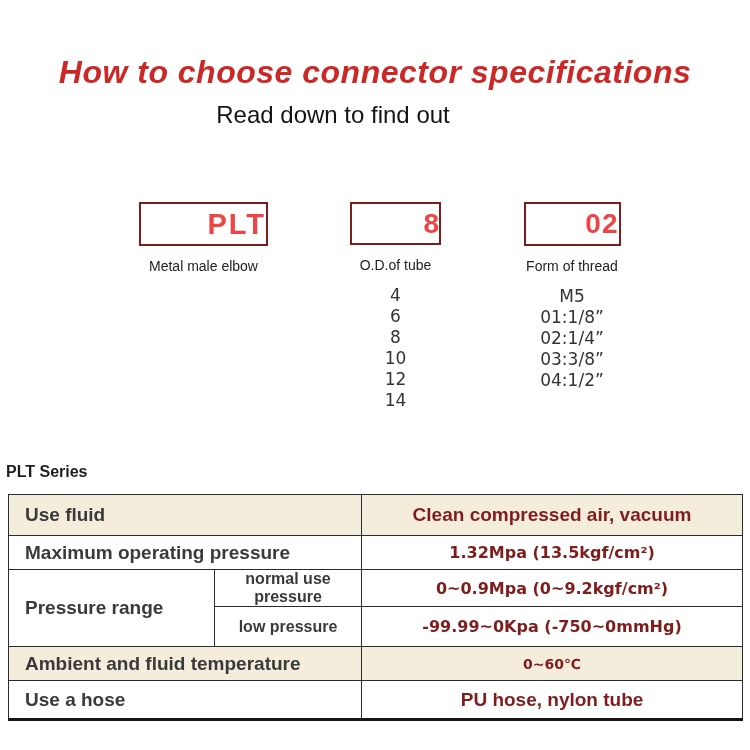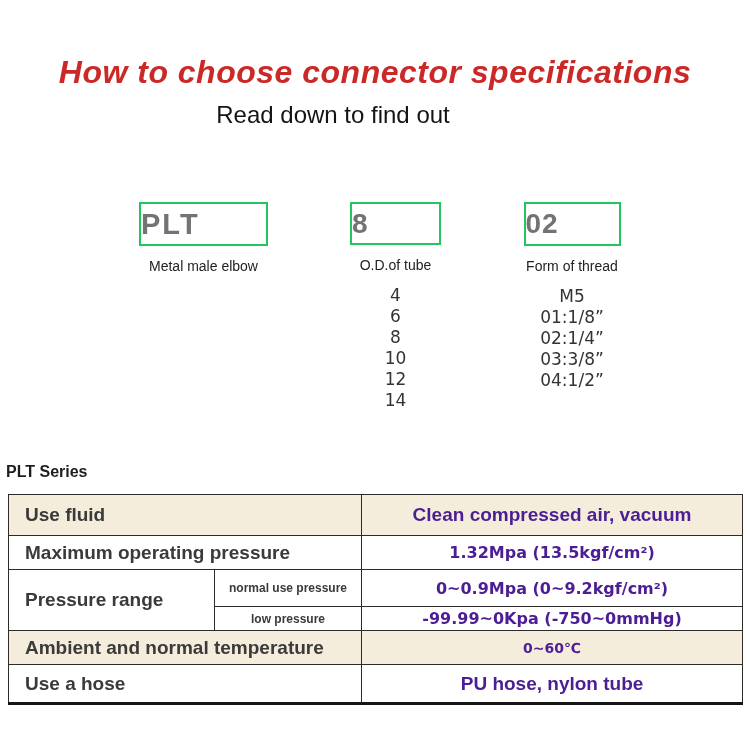--- a/index.html
+++ b/index.html
@@ -15,23 +15,23 @@
   }
   .subtitle {
     position:absolute; top:101px; left:0; width:666px;
     text-align:center; font-size:24px; color:#141414;
   }
   .sel-col { position:absolute; top:202px; text-align:center; }
   .sel-col-1 { left:128px; width:151px; }
   .sel-col-2 { left:330px; width:131px; }
   .sel-col-3 { left:500px; width:144px; }
   .code-box {
-    margin:0 auto; border:2px solid #22c55e; background:#ffffff;
-    display:flex; align-items:center; justify-content:flex-start;
-    font-weight:bold; color:#737373;
+    margin:0 auto; border:2px solid #7f1d1d; background:#ffffff;
+    display:flex; align-items:center; justify-content:flex-end;
+    font-weight:bold; color:#ef4444;
   }
   .code-box-1 { width:125px; height:40px; font-size:29px; letter-spacing:2px; }
   .code-box-2 { width:87px;  height:39px; font-size:28px; }
   .code-box-3 { width:93px;  height:40px; font-size:28px; letter-spacing:1px; }
   .col-label { margin-top:12px; font-size:14px; color:#222222; }
   .options {
     margin-top:12px; font-size:17px; line-height:21px; color:#333333;
     font-family:"DejaVu Sans", sans-serif;
   }
   .series-heading {
@@ -39,29 +39,29 @@
     font-size:16px; font-weight:bold; color:#1e1e1e;
   }
   table.spec {
     position:absolute; left:8px; top:494px; width:734px;
     border-collapse:collapse; table-layout:fixed;
     border:1px solid #2b2b2b; border-bottom:3px solid #141414;
   }
   table.spec td { border:1px solid #2b2b2b; vertical-align:middle; background:#ffffff;font-weight:bold; }
   tr.accent td, td.accent-cell { background:#f5eddc; }
   td.lbl { font-size:19px; color:#3a3a3a; padding:0 0 0 16px; }
-  td.sub { font-size:12px; color:#3a3a3a; text-align:center; padding:0 4px; }
+  td.sub { font-size:16px; color:#3a3a3a; text-align:center; padding:0 4px; }
   td.val {
-    font-size:16px; color:#4c1d95; text-align:center;
+    font-size:16px; color:#7f1d1d; text-align:center;
     font-family:"DejaVu Sans", sans-serif; padding:0 4px;
   }
   td.val-big { font-size:19px; font-family:"Liberation Sans", sans-serif; }
   td.val-small { font-size:14px; }
   tr.r1 { height:41px; } tr.r2 { height:34px;margin-left:37px; } tr.r3 { height:37px; }
-  tr.r4 { height:24px; } tr.r5 { height:34px; } tr.r6 { height:39px; }
+  tr.r4 { height:40px; } tr.r5 { height:34px; } tr.r6 { height:39px; }
   col.c1 { width:206px; } col.c2 { width:147px; } col.c3 { width:381px; }
 </style>
 </head>
 <body>
 
 <div class="page">
 
   <h1 class="title">How to choose connector specifications</h1>
   <div class="subtitle">Read down to find out</div>
 
@@ -121,21 +121,21 @@
       <tr class="r3">
         <td rowspan="2" class="lbl">Pressure range</td>
         <td class="sub accent-cell">normal use pressure</td>
         <td class="val accent-cell">0~0.9Mpa (0~9.2kgf/cm²)</td>
       </tr>
       <tr class="r4">
         <td class="sub">low pressure</td>
         <td class="val">-99.99~0Kpa (-750~0mmHg)</td>
       </tr>
       <tr class="r5 accent">
-        <td colspan="2" class="lbl">Ambient and normal temperature</td>
+        <td colspan="2" class="lbl">Ambient and fluid temperature</td>
         <td class="val val-small">0~60℃</td>
       </tr>
       <tr class="r6">
         <td colspan="2" class="lbl">Use a hose</td>
         <td class="val val-big">PU hose, nylon tube</td>
       </tr>
     </tbody>
   </table>
 
 </div>

